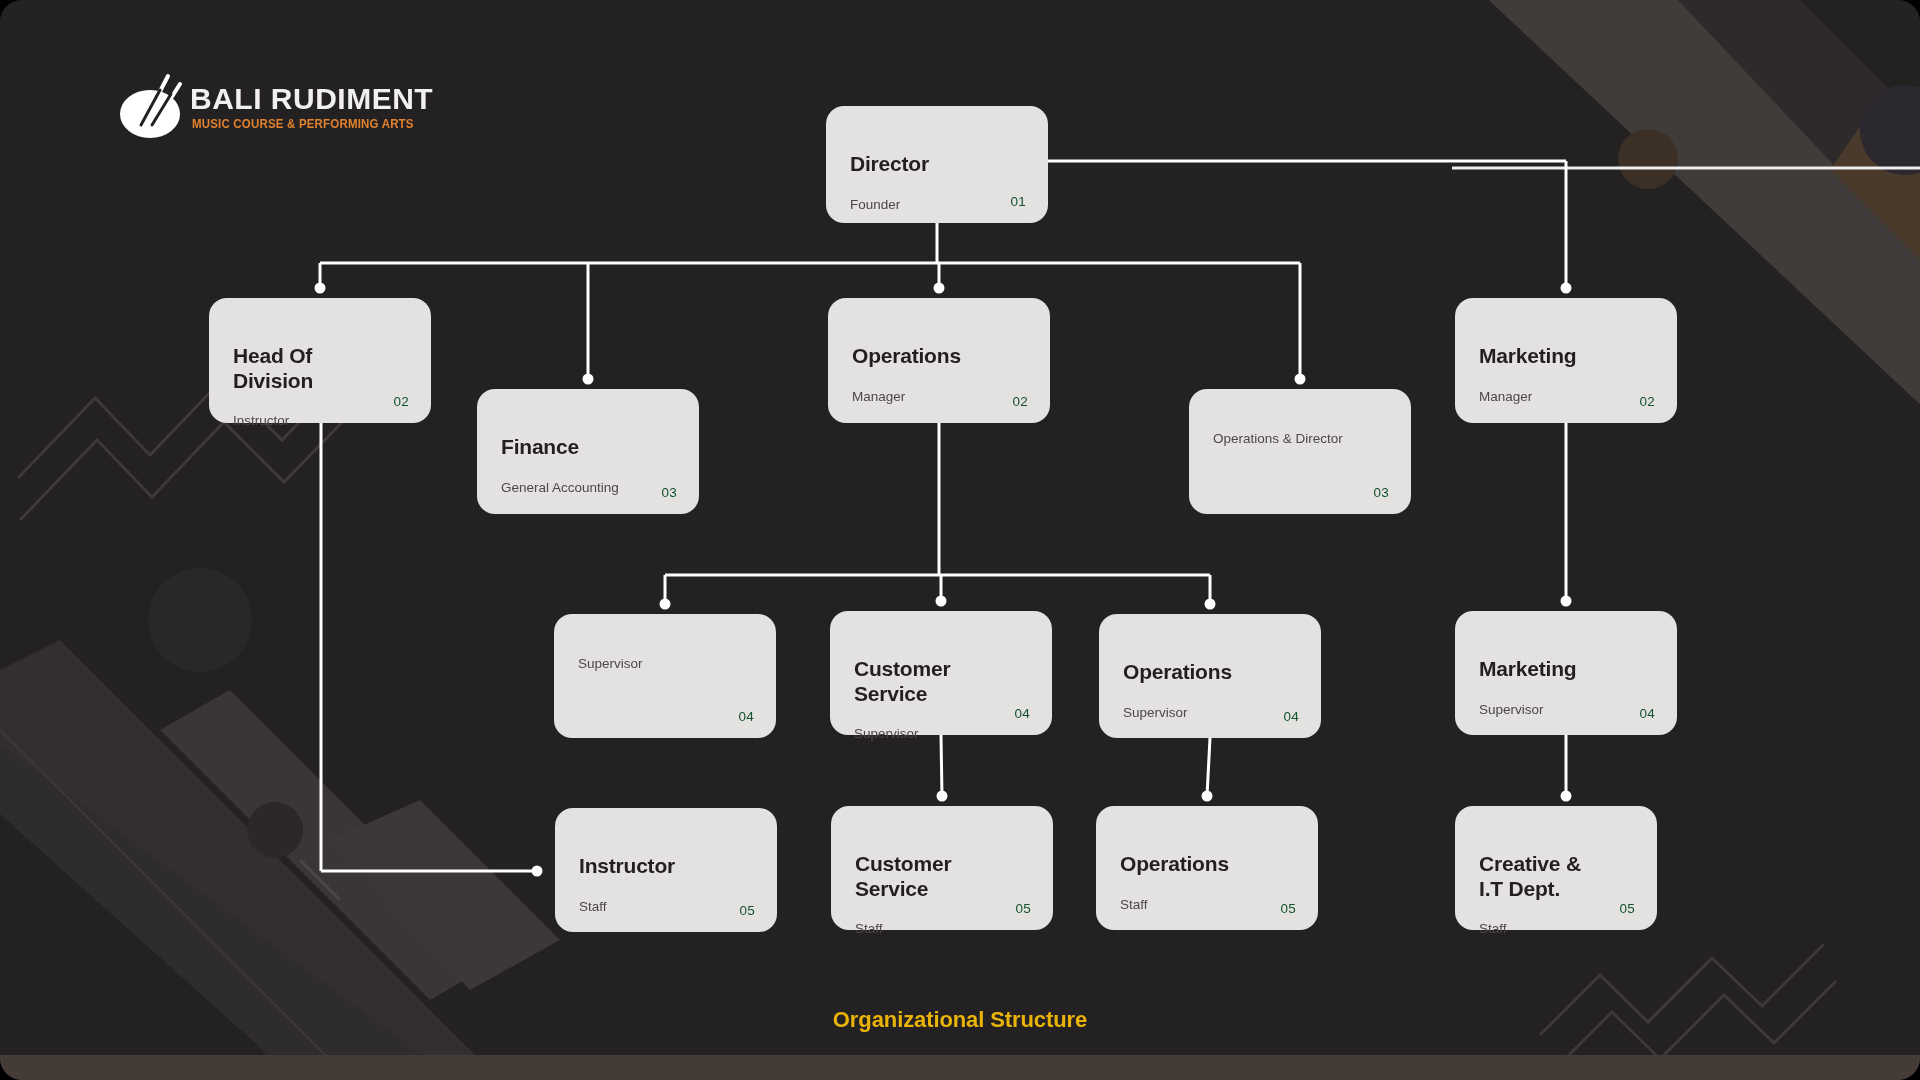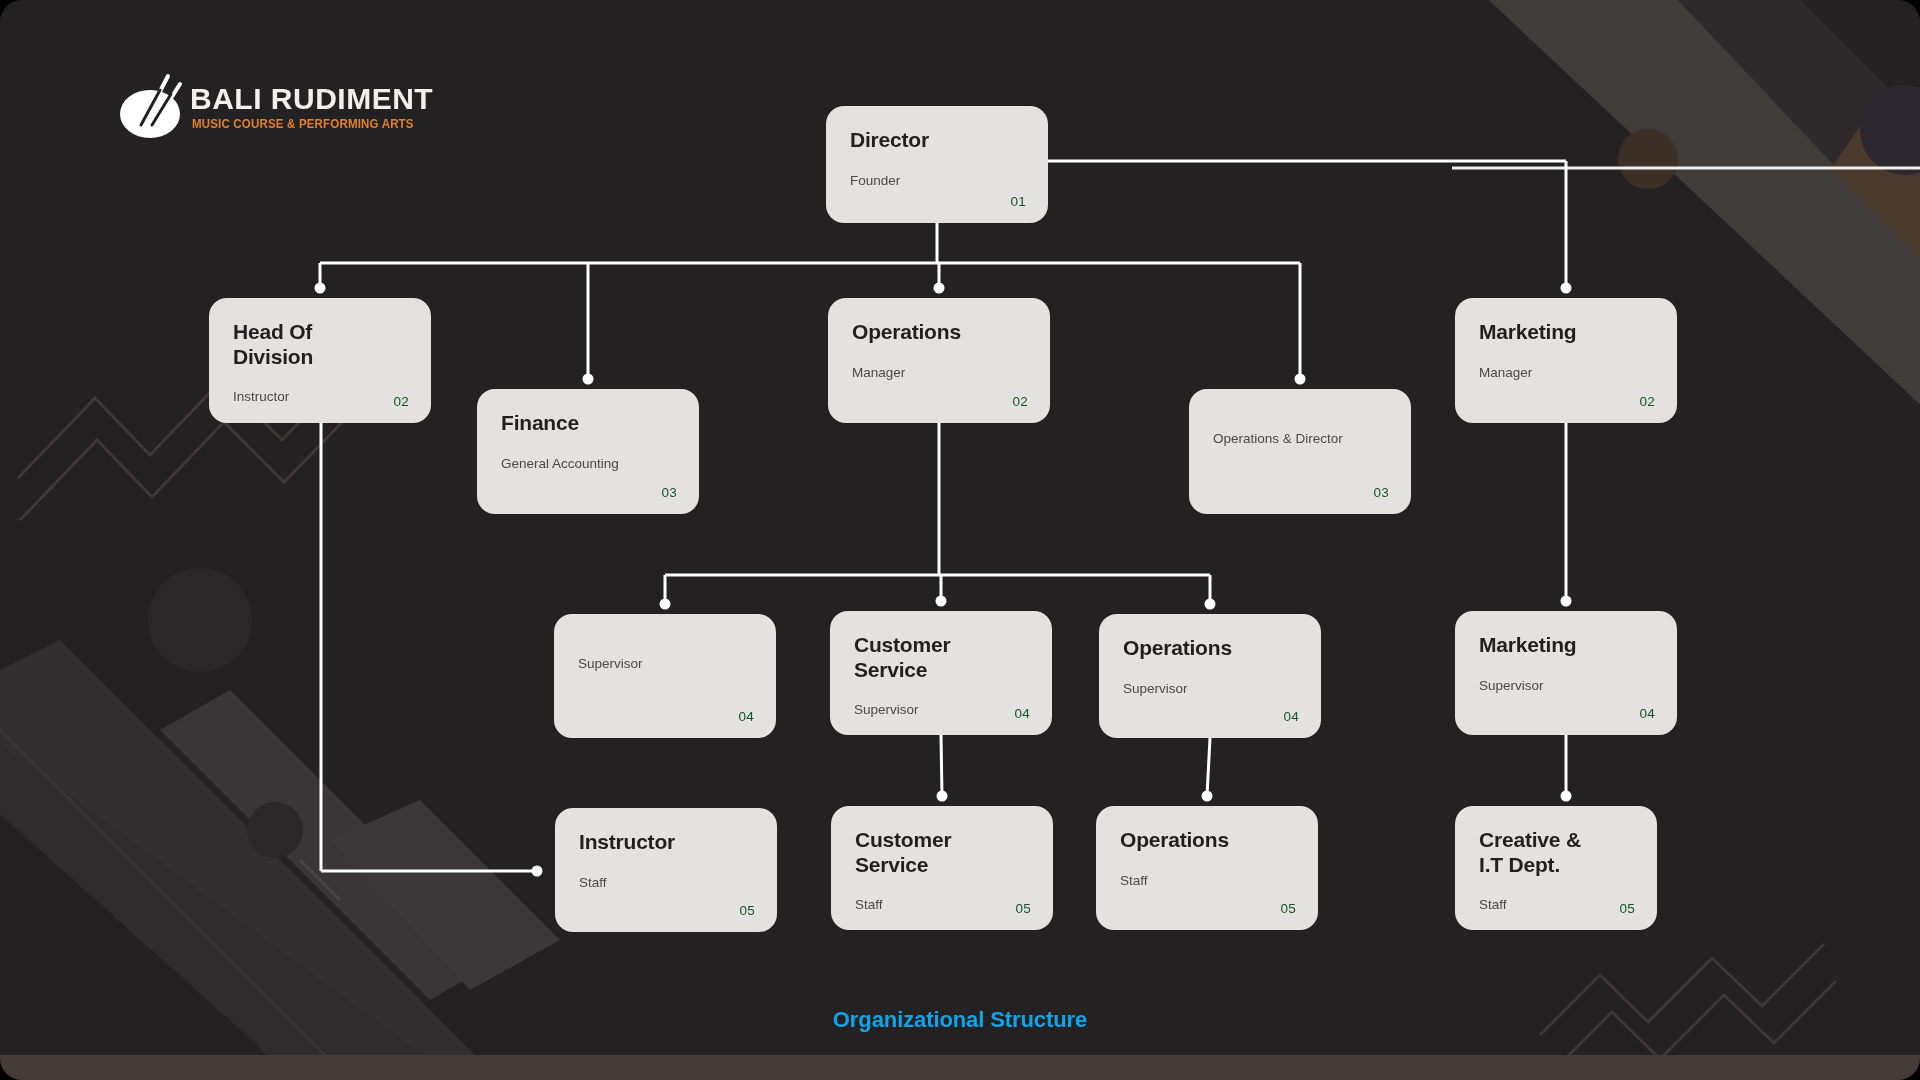--- a/index.html
+++ b/index.html
@@ -77,20 +77,21 @@
     box-sizing: border-box;
     padding: 22px 24px 0 24px;
   }
   .node-title {
     font-size: 21px;
     font-weight: 700;
     color: #231f20;
     line-height: 1.17;
     letter-spacing: -0.2px;
     white-space: pre-line;
+    margin-top: 24px;
   }
   .node-sub {
     margin-top: 20px;
     font-size: 13.5px;
     font-weight: 400;
     color: #4c4749;
     line-height: 1.2;
   }
   .node-num {
     position: absolute;
@@ -103,21 +104,21 @@
 
   
   #chart-title {
     position: absolute;
     left: 0;
     top: 1007px;
     width: 1920px;
     text-align: center;
     font-size: 22px;
     font-weight: 700;
-    color: #0ea5e9;
+    color: #eab308;
     letter-spacing: -0.1px;
   }
 </style>
 </head>
 <body>
 
 <div id="stage">
 
   <svg id="bg" viewBox="0 0 1920 1080">
     <defs>

